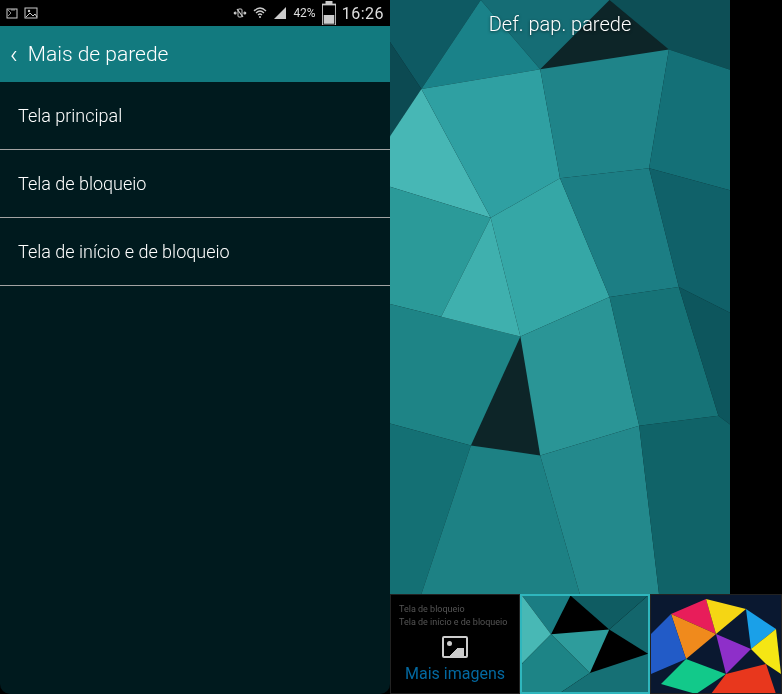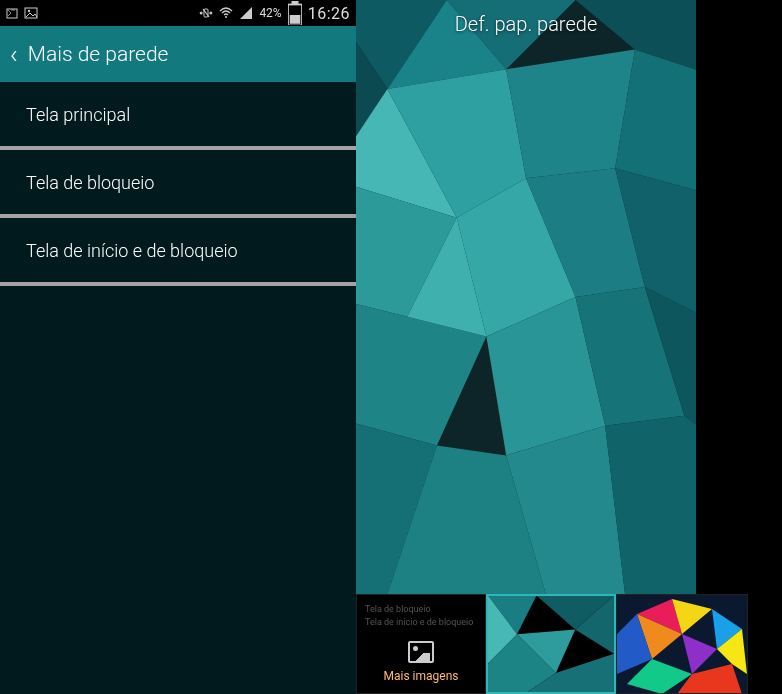--- a/index.html
+++ b/index.html
@@ -9,21 +9,21 @@
   background: #000;
   font-family: Roboto, Arial, sans-serif;
   display: flex;
   overflow: hidden;
 }
 .screen {
   height: 694px;
   position: relative;
   background: #001a1e;
 }
-.screen-left { width: 356px; }
+.screen-left { width: 390px; border-radius: 10px; }
 .screen-right { width: 340px; background: #0d2528; }
 
 
 .status-bar {
   height: 26px;
   background: #000;
   display: flex;
   align-items: center;
   justify-content: space-between;
   padding: 0 6px;
@@ -51,24 +51,24 @@
   font-size: 21px;
   font-weight: 300;
   gap: 10px;
 }
 .back-chevron { font-size: 26px; line-height: 1; }
 
 
 .list { }
 .list-item {
   height: 68px;
-  border-bottom: 4px solid #a3a3a3;
-  display: flex;
-  align-items: center;
-  padding: 0 26px;
+  border-bottom: 1px solid #a3a3a3;
+  display: flex;
+  align-items: center;
+  padding: 0 18px;
   color: #fff;
   font-size: 18px;
   font-weight: 300;
   cursor: pointer;
 }
 
 
 .picker-header {
   height: 40px;
   display: flex;
@@ -155,22 +155,22 @@
 .pic-icon::after {
   content: "";
   position: absolute;
   bottom: 0;
   left: 2px;
   right: 2px;
   height: 8px;
   background: linear-gradient(135deg, transparent 45%, #ccc 45%);
 }
 .thumb-more-label {
-  color: #fdba74;
-  font-size: 12px;
+  color: #0369a1;
+  font-size: 16px;
 }
 .thumb-wall {
   width: 130px;
   overflow: hidden;
 }
 .thumb-wall.selected {
   border: 2px solid #2fb6bd;
 }
 .thumb-wall svg { width: 100%; height: 100%; display: block; }
 .thumb-colorful { width: 132px; }

